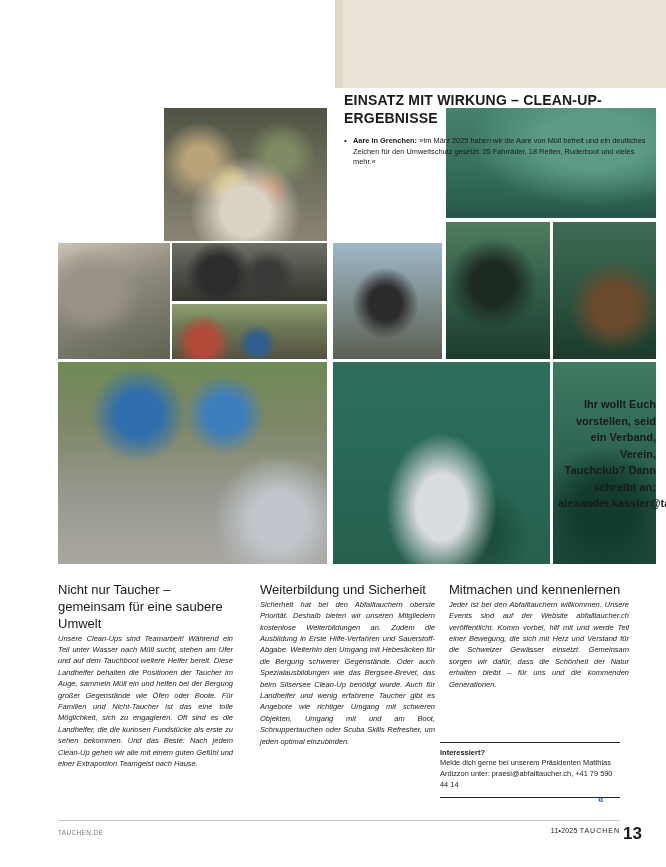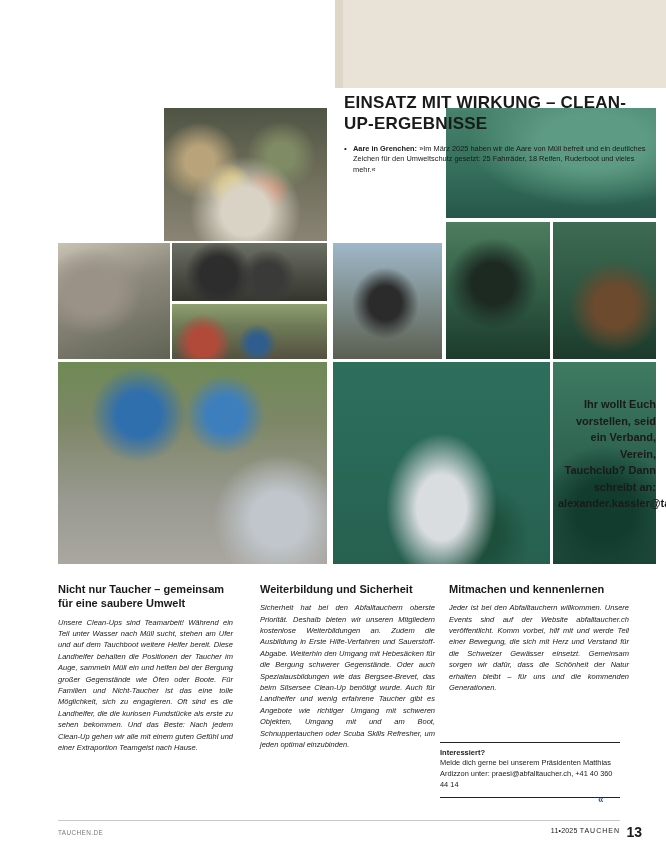--- a/index.html
+++ b/index.html
@@ -27,21 +27,21 @@
   .beige-band2 {
     position: absolute; left: 335px; top: 0; width: 8px; height: 88px;
     background: #ded6c6;
   }
 
   
   .headline-block {
     position: absolute; left: 344px; top: 92px; width: 306px;
   }
   .headline {
-    font-size: 17px; font-weight: bold; letter-spacing: .2px;
+    font-size: 14px; font-weight: bold; letter-spacing: .2px;
     color: #1a1a1a; line-height: 1.25;
   }
   .bullets { margin-top: 9px; }
   .bullet {
     position: relative; padding-left: 9px; margin-bottom: 7px;
     font-size: 7.4px; line-height: 1.45; color: #1a1a1a;
   }
   .bullet::before {
     content: "•"; position: absolute; left: 0; top: -1px;
     font-size: 8px; color: #1a1a1a;
@@ -76,22 +76,22 @@
   .p-boat    { left:333px; top:362px; width:217px; height:202px; }
   .p-under   { left:553px; top:362px; width:103px; height:202px; }
   .p-bigwater{ left:446px; top:108px; width:210px; height:110px; }
 
   
   .col { position: absolute; top: 582px; width: 175px; }
   .col1 { left: 58px; }
   .col2 { left: 260px; }
   .col3 { left: 449px; width: 180px; }
   .col-title {
-    font-size: 11px; font-weight: bold; line-height: 1.3;
-    color: #1a1a1a; margin-bottom: 6px;
+    font-size: 13px; font-weight: normal; line-height: 1.3;
+    color: #1a1a1a; 
   }
   .col-body {
     font-size: 7.5px; line-height: 1.52; color: #1a1a1a;
     text-align: justify; hyphens: auto; font-style: italic;
   }
 
   
   .infobox {
     position: absolute; left: 440px; top: 742px; width: 180px;
     border-top: 1px solid #222; border-bottom: 1px solid #222;
@@ -114,21 +114,21 @@
     font-size: 6.4px; letter-spacing: .4px; color: #7a7a7a;
   }
   .footer-right {
     position: absolute; right: 46px; top: 827px;
     font-size: 7px; color: #1a1a1a; letter-spacing: .2px;
   }
   .footer-right .issue { font-weight: normal; }
   .footer-right .brand { letter-spacing: 1px; }
   .pagenum {
     position: absolute; right: 24px; top: 824px;
-    font-size: 14px; font-weight: bold; color: #1a1a1a;
+    font-size: 17px; font-weight: bold; color: #1a1a1a;
   }
 
   
   .p-table {
     background:
       radial-gradient(circle at 50% 78%, #d8d3c4 0 18%, rgba(216,211,196,0) 42%),
       radial-gradient(circle at 22% 40%, #b8a37a 0 10%, rgba(0,0,0,0) 26%),
       radial-gradient(circle at 72% 36%, #7f8b64 0 9%, rgba(0,0,0,0) 24%),
       radial-gradient(circle at 40% 58%, #e0c04a 0 7%, rgba(0,0,0,0) 18%),
       radial-gradient(circle at 63% 62%, #c45a3c 0 6%, rgba(0,0,0,0) 17%),
@@ -230,21 +230,21 @@
     <div class="col-title">Weiterbildung und Sicherheit</div>
     <div class="col-body">Sicherheit hat bei den Abfalltauchern oberste Priorität. Deshalb bieten wir unseren Mitgliedern kostenlose Weiterbildungen an. Zudem die Ausbildung in Erste Hilfe-Verfahren und Sauerstoff-Abgabe. Weiterhin den Umgang mit Hebesäcken für die Bergung schwerer Gegenstände. Oder auch Spezialausbildungen wie das Bergsee-Brevet, das beim Silsersee Clean-Up benötigt wurde. Auch für Landhelfer und wenig erfahrene Taucher gibt es Angebote wie richtiger Umgang mit schweren Objekten, Umgang mit und am Boot, Schnuppertauchen oder Scuba Skills Refresher, um jeden optimal einzubinden.</div>
   </div>
   <div class="col col3">
     <div class="col-title">Mitmachen und kennenlernen</div>
     <div class="col-body">Jeder ist bei den Abfalltauchern willkommen. Unsere Events sind auf der Website abfalltaucher.ch veröffentlicht. Komm vorbei, hilf mit und werde Teil einer Bewegung, die sich mit Herz und Verstand für die Schweizer Gewässer einsetzt. Gemeinsam sorgen wir dafür, dass die Schönheit der Natur erhalten bleibt – für uns und die kommenden Generationen.</div>
   </div>
 
   <div class="infobox">
     <div class="ttl">Interessiert?</div>
-    <div class="txt">Melde dich gerne bei unserem Präsidenten Matthias Ardizzon unter: praesi@abfalltaucher.ch, +41 40 360 44 14</div>
+    <div class="txt">Melde dich gerne bei unserem Präsidenten Matthias Ardizzon unter: praesi@abfalltaucher.ch, +41 79 590 44 14</div>
   </div>
   <div class="arrows">«</div>
 
   <div class="footer-rule"></div>
   <div class="footer-left">TAUCHEN.DE</div>
   <div class="footer-right">
     <span class="issue">11•2025</span>
     <span class="brand">TAUCHEN</span>
   </div>
   <div class="pagenum">13</div>

